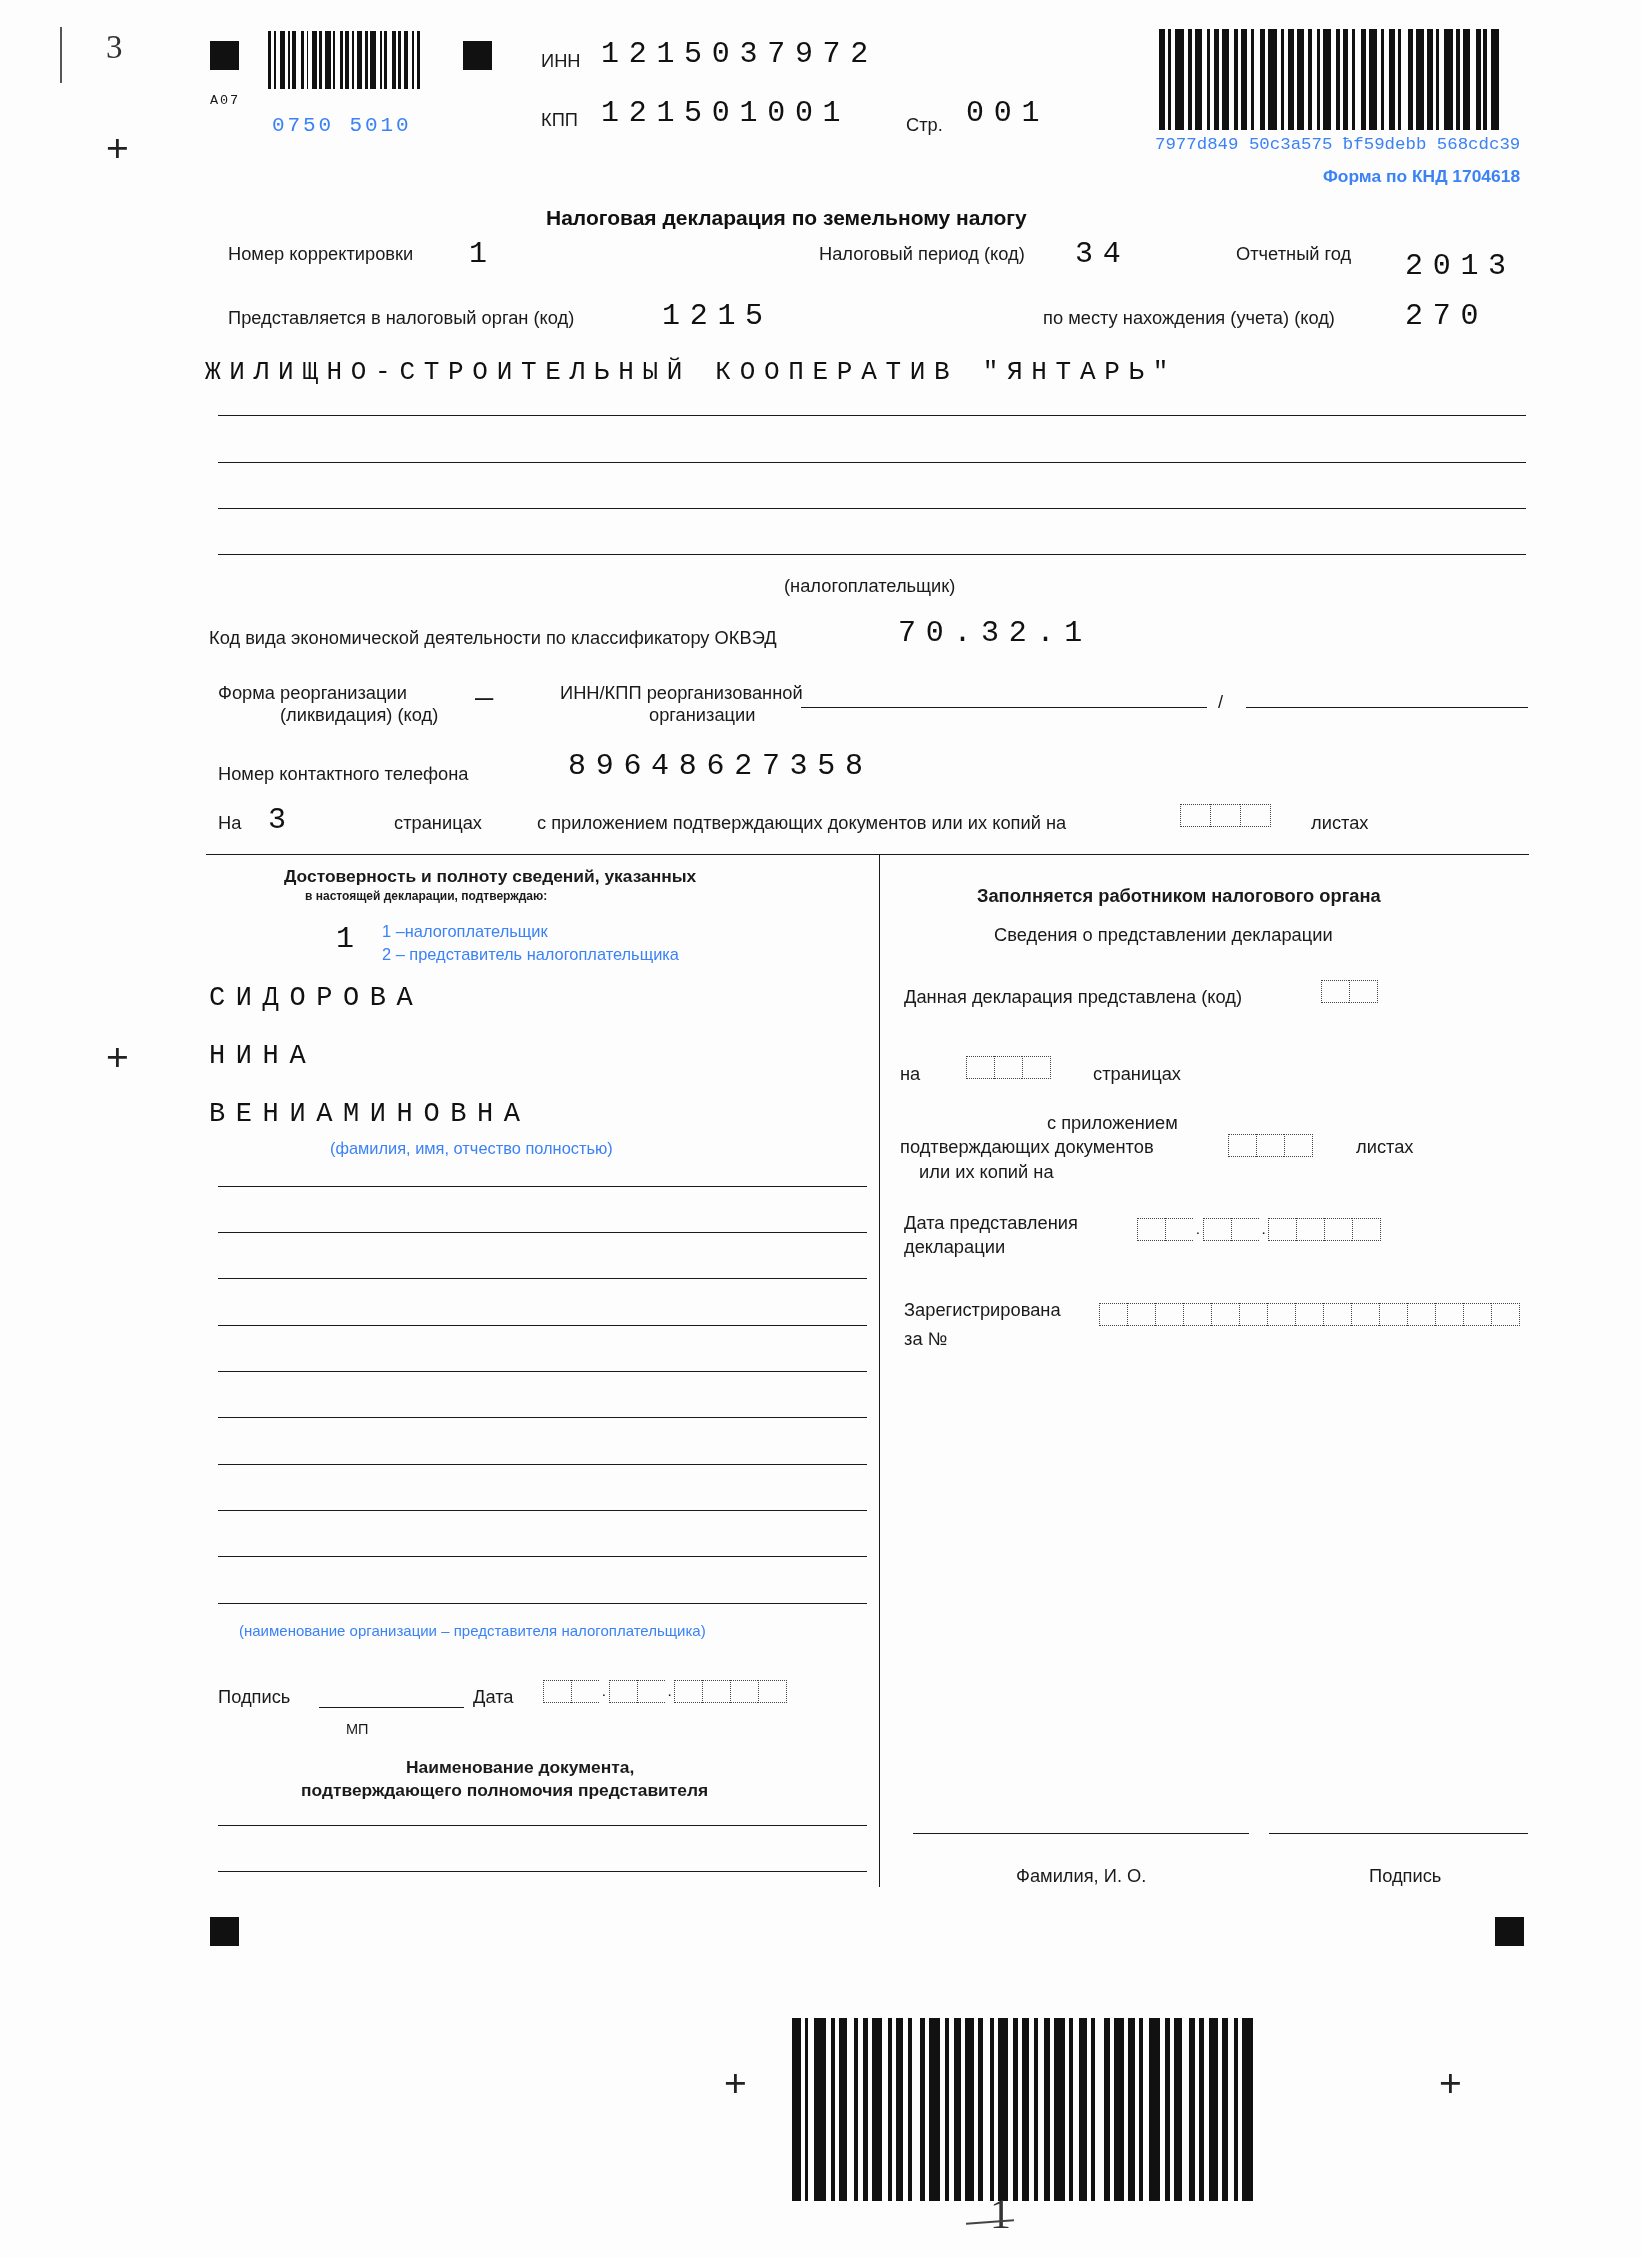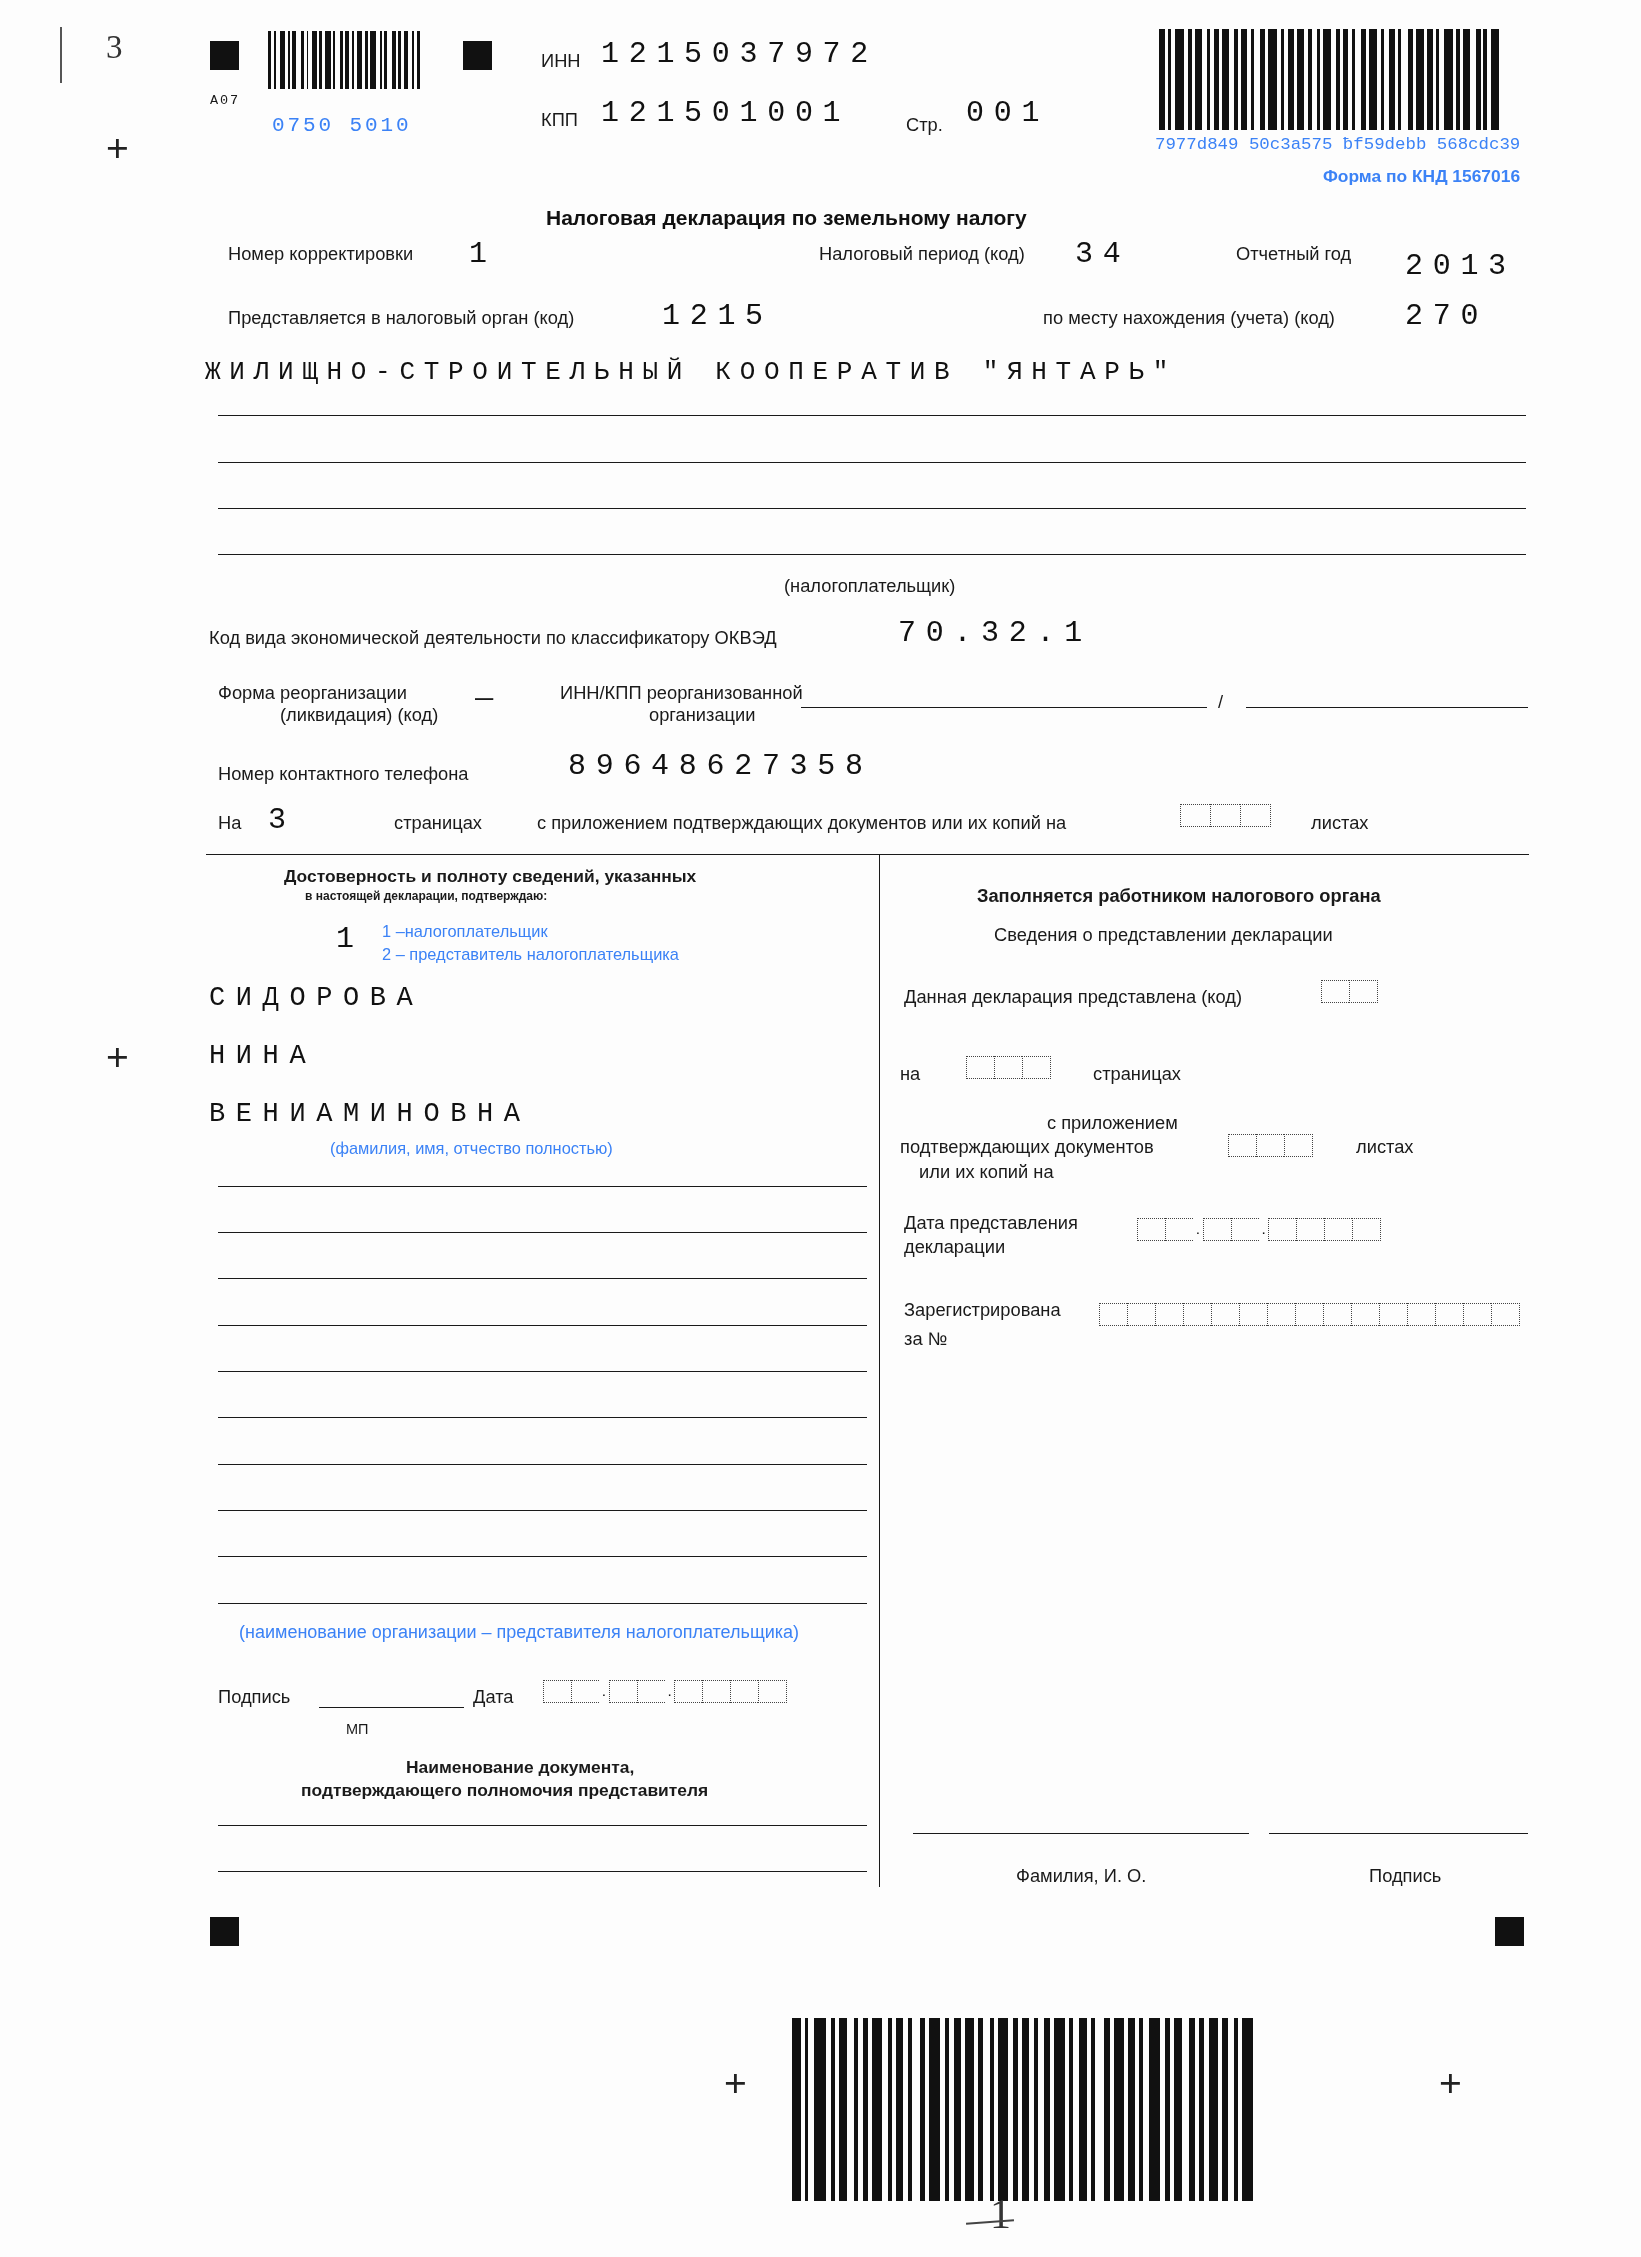--- a/index.html
+++ b/index.html
@@ -219,21 +219,21 @@
         <i class="sq" style="width:6.8px"></i>
         <i style="width:5.8px"></i>
       <i class="sq" style="width:4.8px"></i>
         <i style="width:2.9px"></i>
         <i class="sq" style="width:3.9px"></i>
         <i style="width:3.9px"></i>
       <i class="sq" style="width:7.7px"></i>
     </div>
   </div>
   <div class="abs txt-sm" style="left:1155px; top:135px; font-family:'Liberation Mono',monospace; font-size:17.4px;">7977d849 50c3a575 ƀf59debb 568cdc39</div>
-  <div class="abs txt-sm bold" style="left:1323px; top:166px; font-size:17.4px;">Форма по КНД 1567016</div>
+  <div class="abs txt-sm bold" style="left:1323px; top:166px; font-size:17.4px;">Форма по КНД 1704618</div>
 
   <div class="abs bold" style="left:546px; top:206px; font-size:21px;">Налоговая декларация по земельному налогу</div>
 
   <div class="abs txt" style="left:228px; top:243px;">Номер корректировки</div>
   <div class="abs val-lg" style="left:469px; top:237px;">1</div>
 
   <div class="abs txt" style="left:819px; top:243px;">Налоговый период (код)</div>
   <div class="abs val-lg" style="left:1075px; top:237px;">34</div>
 
   <div class="abs txt" style="left:1236px; top:243px;">Отчетный год</div>
@@ -296,21 +296,21 @@
   <div class="abs rule" style="left:218px; top:1186px; width:649px;"></div>
   <div class="abs rule" style="left:218px; top:1232px; width:649px;"></div>
   <div class="abs rule" style="left:218px; top:1278px; width:649px;"></div>
   <div class="abs rule" style="left:218px; top:1325px; width:649px;"></div>
   <div class="abs rule" style="left:218px; top:1371px; width:649px;"></div>
   <div class="abs rule" style="left:218px; top:1417px; width:649px;"></div>
   <div class="abs rule" style="left:218px; top:1464px; width:649px;"></div>
   <div class="abs rule" style="left:218px; top:1510px; width:649px;"></div>
   <div class="abs rule" style="left:218px; top:1556px; width:649px;"></div>
   <div class="abs rule" style="left:218px; top:1603px; width:649px;"></div>
-  <div class="abs txt-sm center" style="left:239px; top:1622px; font-size:18px;">(наименование организации – представителя налогоплательщика)</div>
+  <div class="abs txt-sm center" style="left:239px; top:1622px; font-size:15px;">(наименование организации – представителя налогоплательщика)</div>
 
   <div class="abs txt" style="left:218px; top:1686px;">Подпись</div>
   <div class="abs rule" style="left:319px; top:1707px; width:145px;"></div>
   <div class="abs txt" style="left:473px; top:1686px;">Дата</div>
   <div class="abs cells" style="left:543px; top:1680px;">
     <span style="width:27px"></span>
       <span style="width:27px"></span>
     <span class="sep">.</span>
     <span style="width:27px"></span>
       <span style="width:27px"></span>

